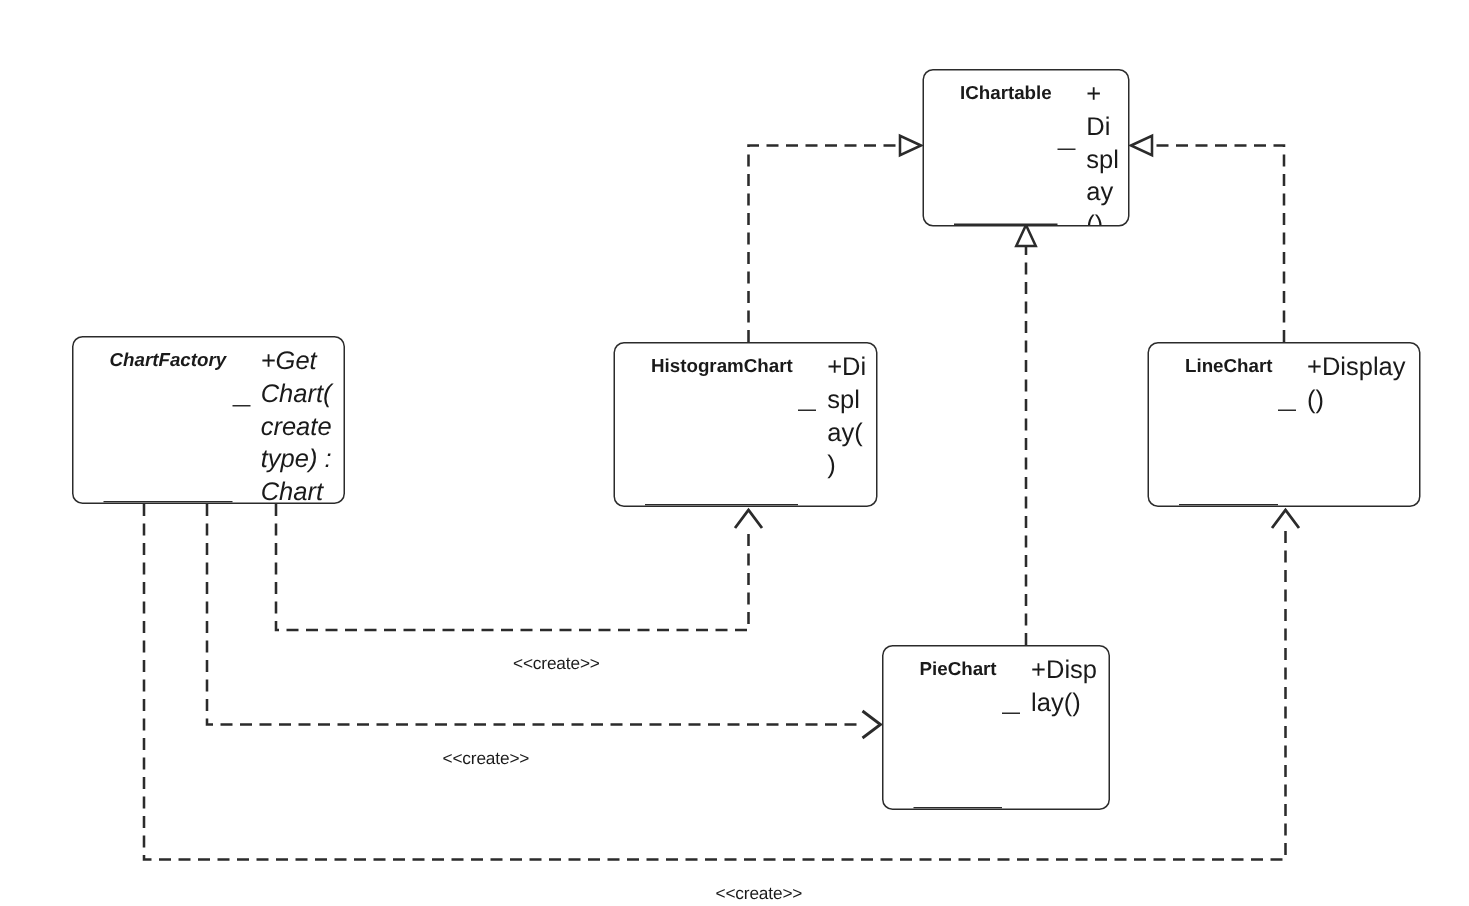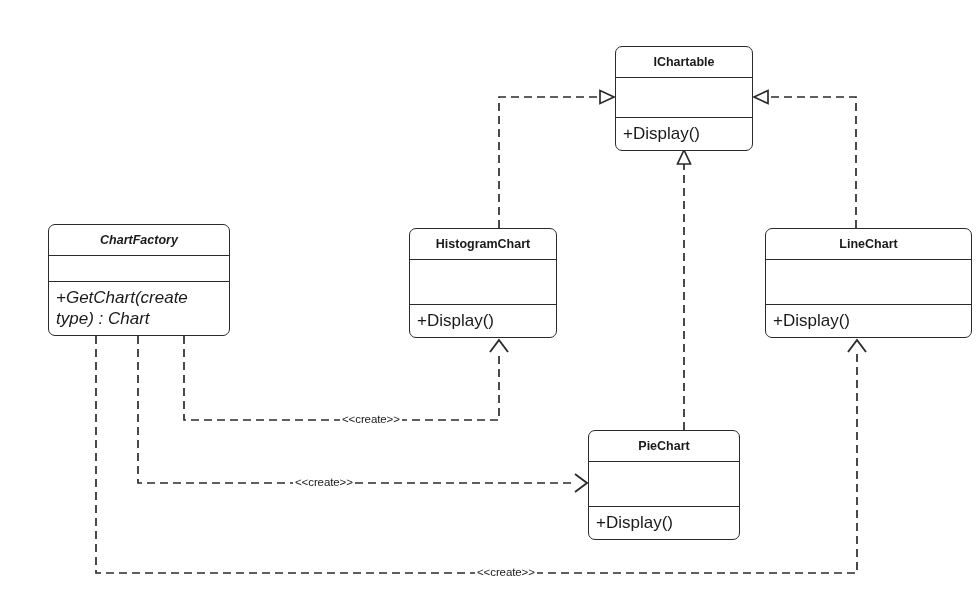--- a/index.html
+++ b/index.html
@@ -22,22 +22,23 @@
     width: 979px;
     height: 604px;
   }
   .uml-class {
     position: absolute;
     box-sizing: border-box;
     background: #ffffff;
     border: 1.6px solid #2b2b2b;
     border-radius: 7px;
     display: flex;
-    flex-direction: column;
+    flex-direction: row;
     overflow: hidden;
+    padding-left: 20px;
   }
   .cls-name {
     font-weight: bold;
     font-size: 12.5px;
     color: #1a1a1a;
     text-align: center;
     line-height: 1;
     padding: 9px 4px 8px 4px;
     border-bottom: 1.6px solid #2b2b2b;
     white-space: nowrap;
@@ -61,20 +62,21 @@
   }
   .edge-label {
     position: absolute;
     font-size: 11.5px;
     color: #1a1a1a;
     background: #ffffff;
     line-height: 1;
     padding: 1px 2px;
     white-space: nowrap;
     letter-spacing: -0.1px;
+    margin-top: 24px;
   }
 </style>
 </head>
 <body>
 
 <div id="canvas">
 
   <svg id="edges" viewBox="0 0 979 604" xmlns="http://www.w3.org/2000/svg">
 
     <g>
@@ -117,29 +119,29 @@
   </div>
 
   <div class="uml-class" id="box-chartfactory" style="left: 48px; top: 224px; width: 182px; height: 112px; font-style: italic;">
     <div class="cls-name">ChartFactory</div>
     <div class="cls-attrs" style="height: 37px;"></div>
     <div class="cls-ops">
       <div class="op-line">+GetChart(create type) : Chart</div>
     </div>
   </div>
 
-  <div class="uml-class" id="box-histogramchart" style="left: 409px; top: 228px; width: 148px; height: 110px;">
+  <div class="uml-class" id="box-histogramchart" style="left: 409px; top: 228px; width: 176px; height: 110px;">
     <div class="cls-name">HistogramChart</div>
     <div class="cls-attrs" style="height: 36px;"></div>
     <div class="cls-ops">
       <div class="op-line">+Display()</div>
     </div>
   </div>
 
-  <div class="uml-class" id="box-linechart" style="left: 765px; top: 228px; width: 207px; height: 110px;">
+  <div class="uml-class" id="box-linechart" style="left: 765px; top: 228px; width: 182px; height: 110px;">
     <div class="cls-name">LineChart</div>
     <div class="cls-attrs" style="height: 36px;"></div>
     <div class="cls-ops">
       <div class="op-line">+Display()</div>
     </div>
   </div>
 
   <div class="uml-class" id="box-piechart" style="left: 588px; top: 430px; width: 152px; height: 110px;">
     <div class="cls-name">PieChart</div>
     <div class="cls-attrs" style="height: 36px;"></div>

